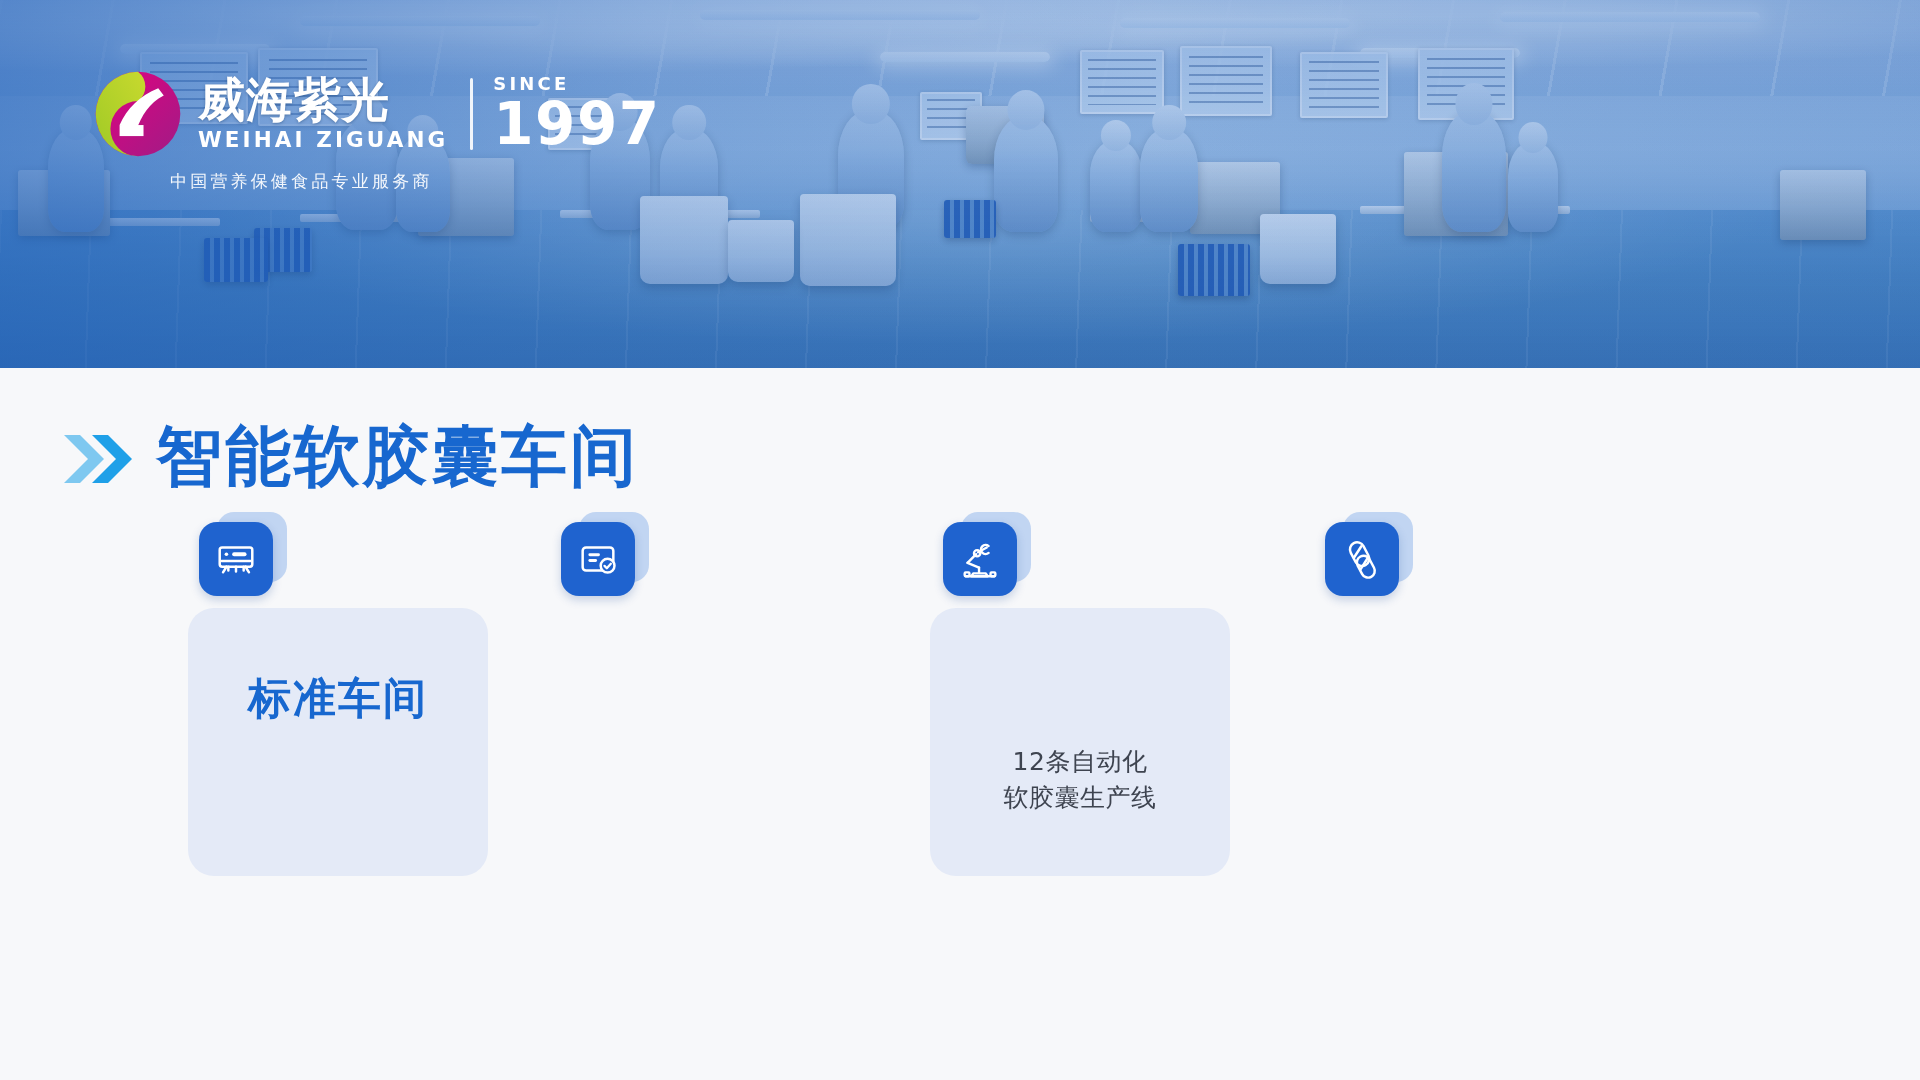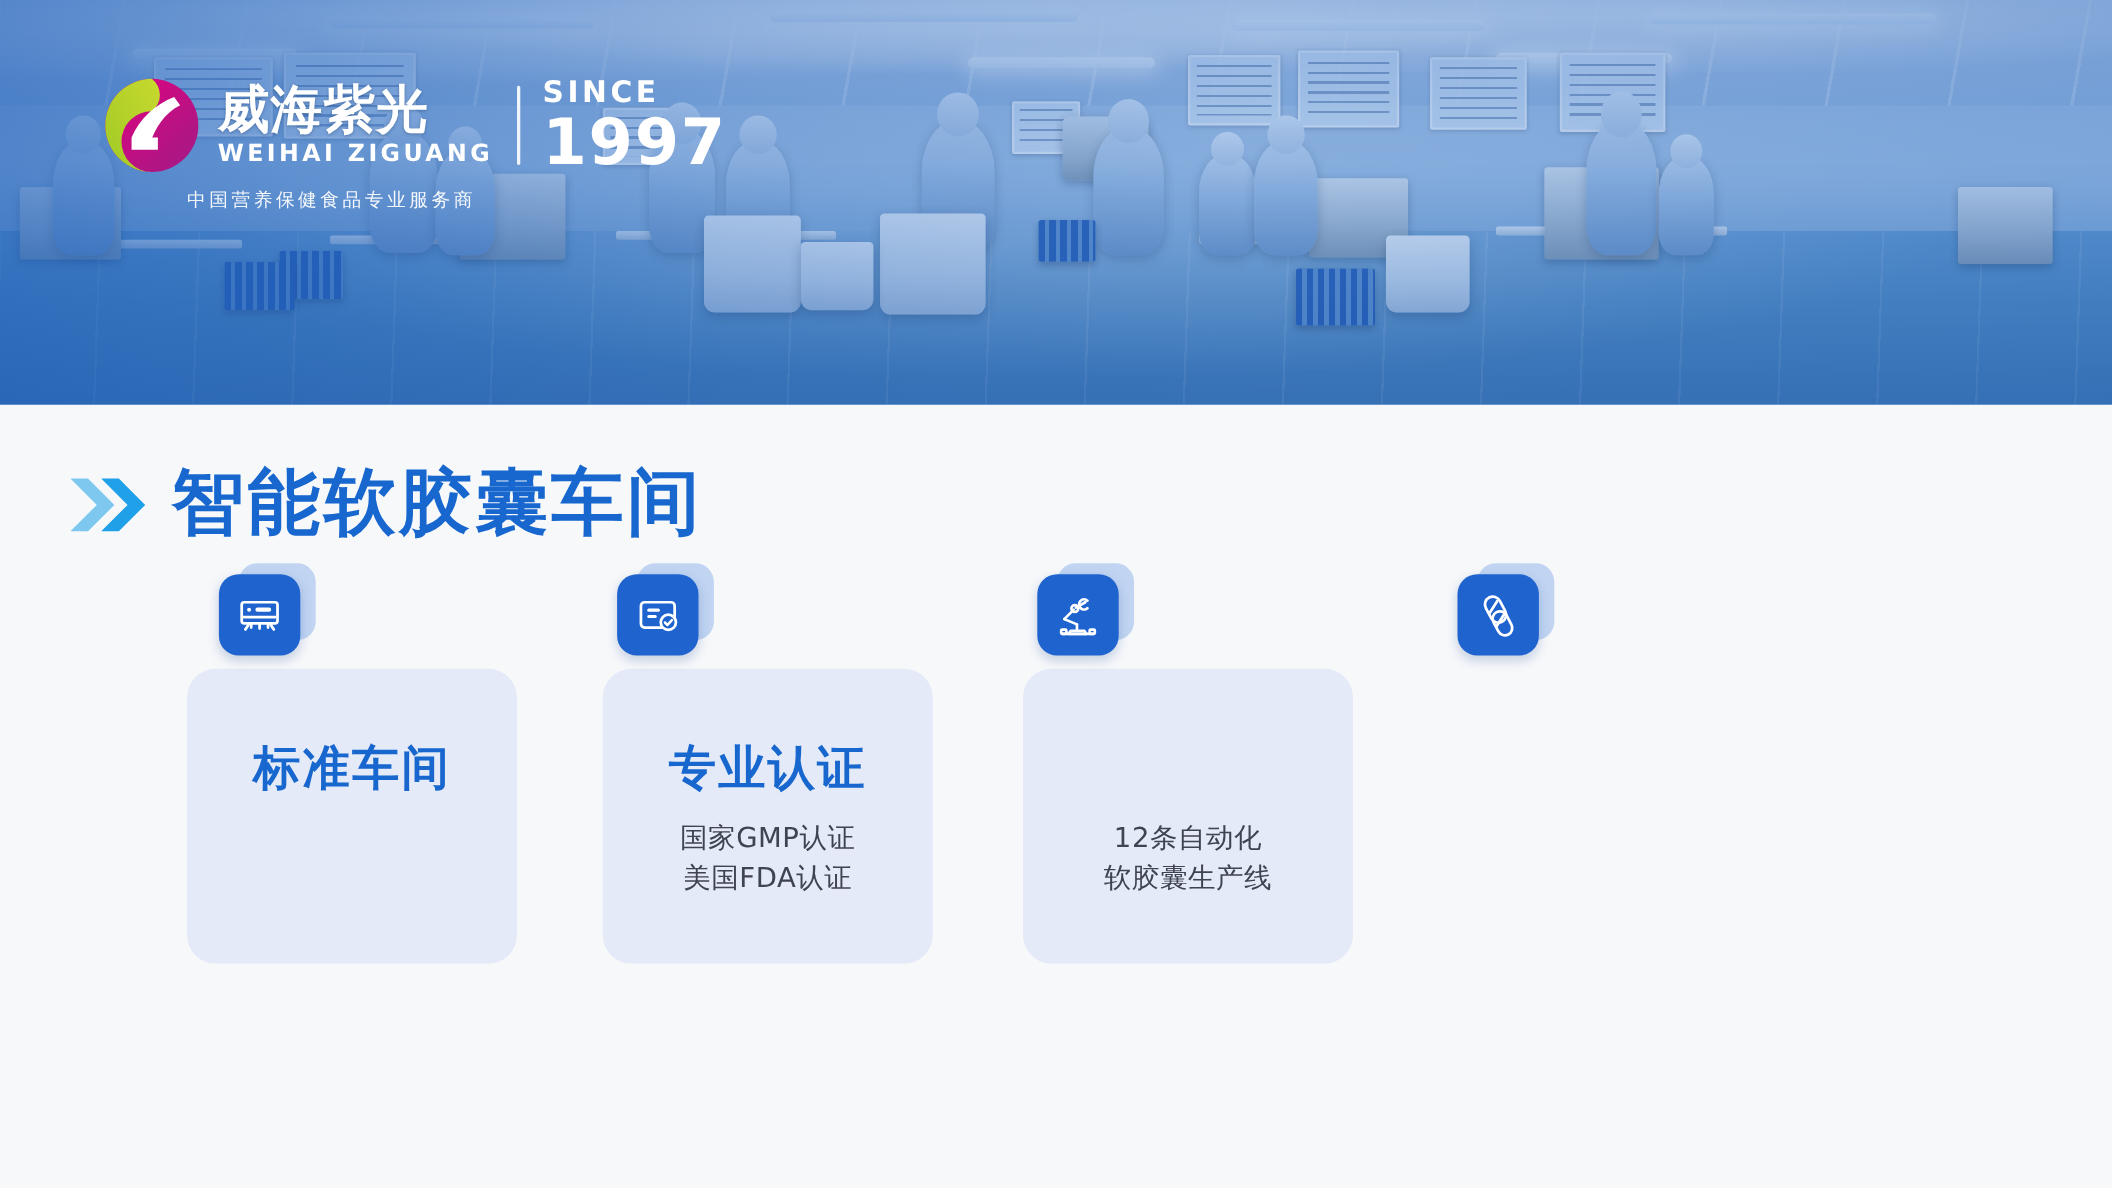--- a/index.html
+++ b/index.html
@@ -120,21 +120,21 @@
     font-weight:700; font-size:21.5px; color:#ffffff; letter-spacing:3.1px;
     margin-top:3px; white-space:nowrap;
   }
   .logo-sep {
     width:3px; height:72px; background:rgba(255,255,255,.9);
     margin:0 20px 0 22px; flex:0 0 auto; border-radius:2px;
   }
   .since-wrap { color:#fff; line-height:1; }
   .since-word {
     font-family:"DejaVu Sans","Liberation Sans",sans-serif;
-    font-weight:700; font-size:27px; letter-spacing:3.2px;
+    font-weight:700; font-size:18px; letter-spacing:3.2px;
   }
   .since-year {
     font-family:"DejaVu Sans","Liberation Sans",sans-serif;
     font-weight:700; font-size:58px; letter-spacing:1.5px; margin-top:2px;
   }
   .logo-tagline {
     margin-top:10px; margin-left:78px;
     font-family:"DejaVu Sans","Liberation Sans",sans-serif;
     font-size:17px; color:rgba(255,255,255,.93); letter-spacing:3.2px;
     white-space:nowrap;
@@ -149,21 +149,21 @@
     font-family:"DejaVu Serif","Liberation Serif",serif;
     font-weight:700; font-size:66px; color:#1767cf; letter-spacing:3px;
     line-height:1; white-space:nowrap;
   }
 
   .cards { position:absolute; left:0; top:196px; width:1920px; height:360px; }
   .card {
     position:absolute; width:300px; height:268px;
     background:#e4eaf7; border-radius:26px;
   }
-  .card-1 { left:170px; top:44px;padding-left:36px; }
+  .card-1 { left:188px; top:44px;padding-left:36px; }
   .card-2 { left:548px; top:44px; }
   .card-3 { left:930px; top:44px; }
   .card-4 { left:1312px; top:44px; }
 
   .icon-stack { position:absolute; width:78px; height:78px; }
   .icon-ghost {
     position:absolute; left:18px; top:-10px; width:70px; height:70px;
     border-radius:17px; background:#9fc0ee; opacity:.62;
   }
   .icon-tile {
@@ -324,25 +324,20 @@
             <circle cx="14" cy="19" r="1.9" fill="#ffffff" stroke="none"></circle>
             <rect x="20" y="17" width="15" height="4" rx="2" fill="#ffffff" stroke="none"></rect>
             <path d="M9 26h30"></path>
             <path d="M16 32v4M24 32v5M32 32v4"></path>
             <path d="M14 32c-1.5 3-2.5 4.5-3.5 5.8"></path>
             <path d="M34 32c1.5 3 2.5 4.5 3.5 5.8"></path>
           </svg>
         </div>
       </div>
 
-      <div class="card card-2">
-        <div class="card-title">专业认证</div>
-        <div class="card-sub">国家GMP认证
-美国FDA认证</div>
-      </div>
       <div class="icon-stack is-2">
         <div class="icon-ghost"></div>
         <div class="icon-tile">
           <svg viewBox="0 0 48 48" fill="none" stroke="#ffffff" stroke-width="2.6" stroke-linecap="round" stroke-linejoin="round">
             <rect x="8" y="12" width="32" height="24" rx="3.5"></rect>
             <rect x="14" y="18" width="12" height="3" rx="1.5" fill="#ffffff" stroke="none"></rect>
             <rect x="14" y="24" width="9" height="3" rx="1.5" fill="#ffffff" stroke="none"></rect>
             <circle cx="34" cy="31" r="7.2" fill="#1f63cf" stroke="#ffffff"></circle>
             <path d="M30.8 31.2l2.4 2.4 4.2-4.6" stroke="#ffffff" stroke-width="2.4"></path>
           </svg>

